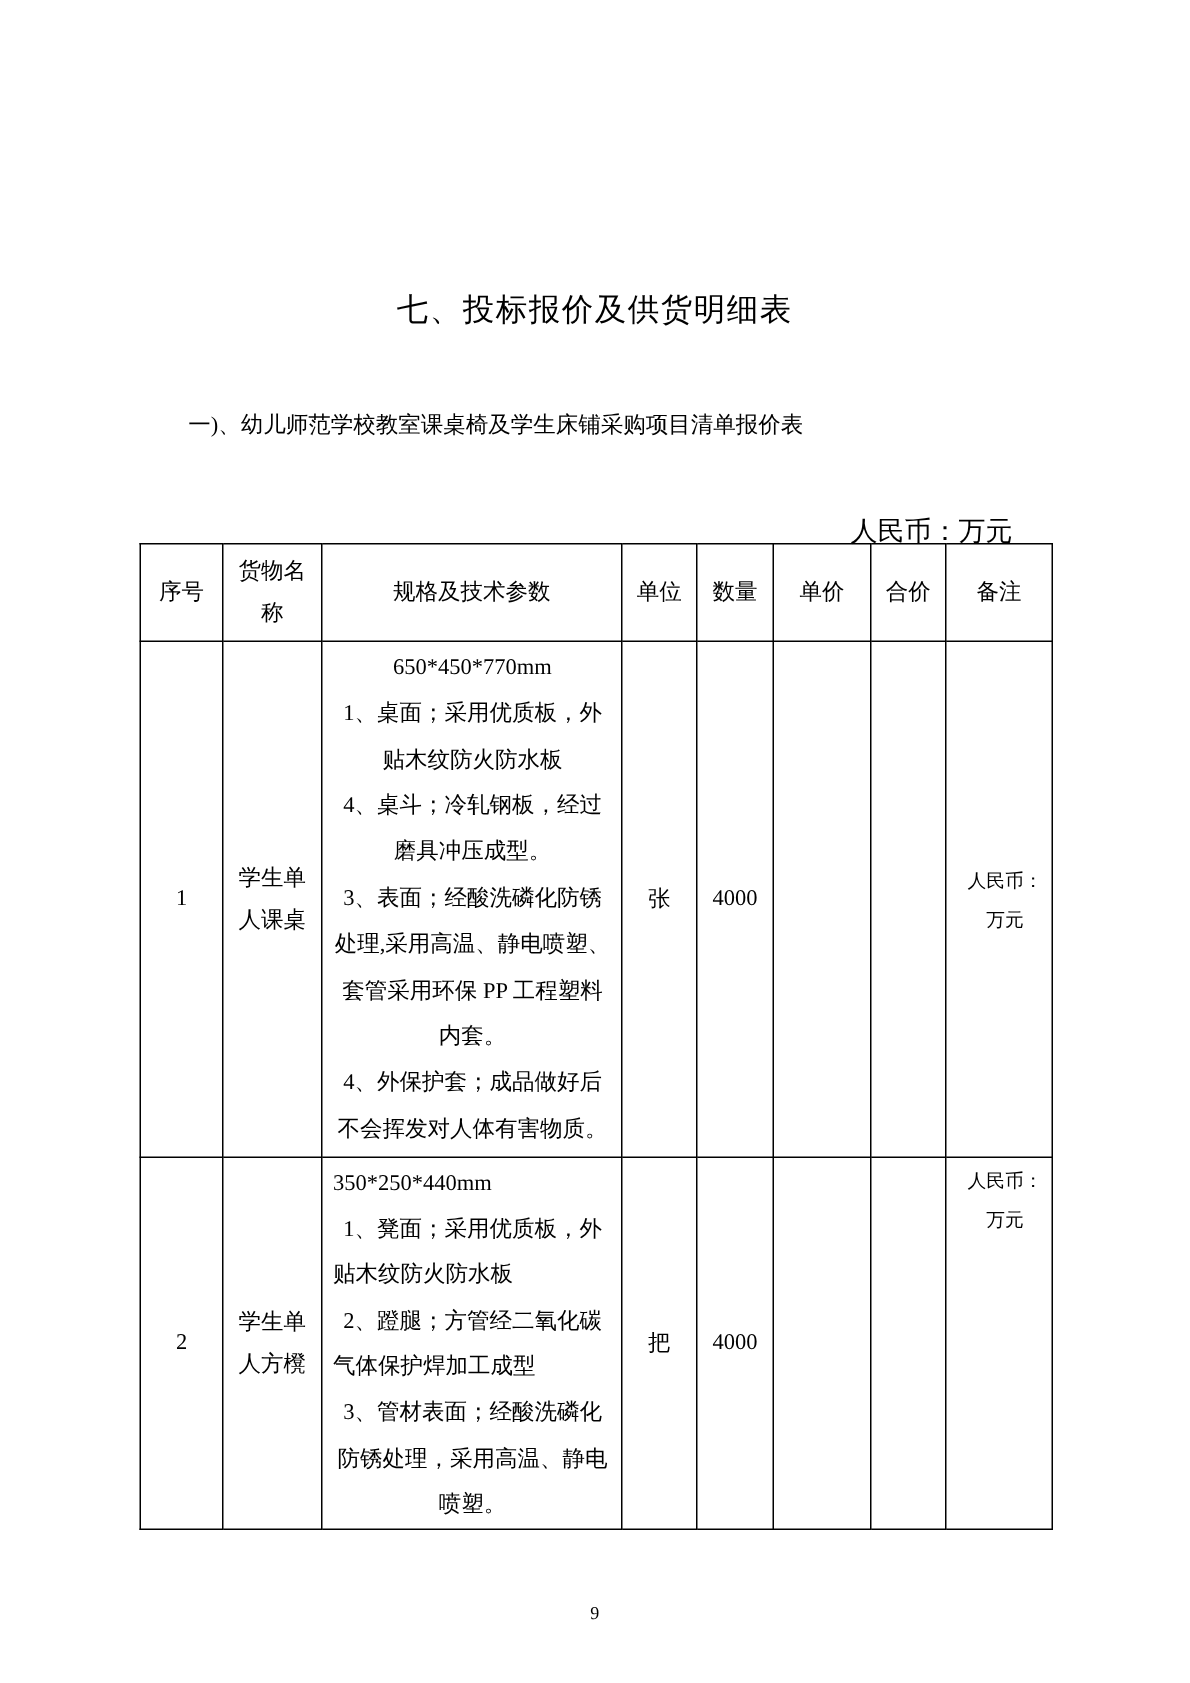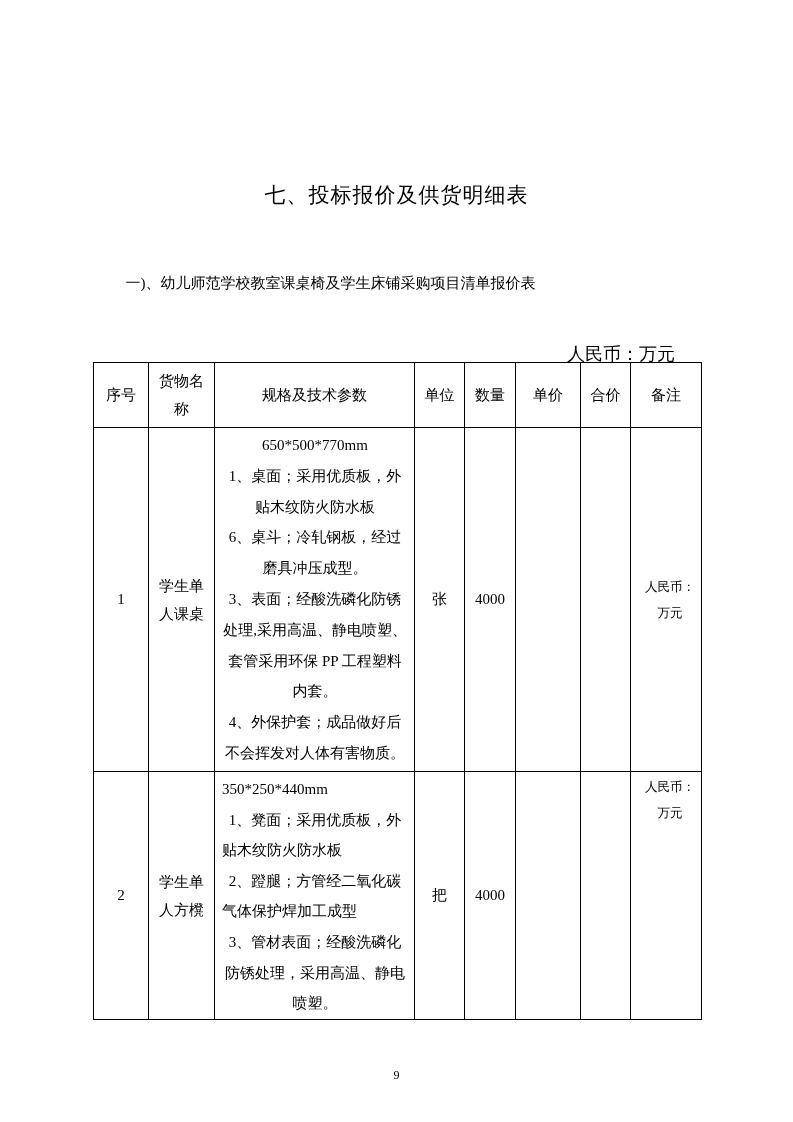--- a/index.html
+++ b/index.html
@@ -2,21 +2,21 @@
 <html><head>
 <meta charset="utf-8">
 <style>
   html, body { margin: 0; padding: 0; }
   body {
     width: 793px; height: 1122px; background: #ffffff; position: relative;
     font-family: "Liberation Serif", "DejaVu Serif", serif; color: #000;
     overflow: hidden;
   }
   .title {
-    position: absolute; left: 0; width: 793px; top: 181px; text-align: center;
+    position: absolute; left: 0; width: 793px; top: 192px; text-align: center;
     font-size: 21px; letter-spacing: 1px;
   }
   .subtitle {
     position: absolute; left: 0; width: 661px; top: 274px; text-align: center;
     font-size: 15px;
   }
   .currency {
     position: absolute; right: 118px; top: 342px; font-size: 18px;
   }
   table.quote {
@@ -76,24 +76,24 @@
     <th>备注</th>
   </tr>
 
   <tr class="row1">
     <td>1</td>
     <td class="name-cell">
       <div>学生单</div>
       <div>人课桌</div>
     </td>
     <td class="spec">
-      <div class="line">650*500*770mm</div>
+      <div class="line">650*450*770mm</div>
       <div class="line">1、桌面；采用优质板，外</div>
       <div class="line">贴木纹防火防水板</div>
-      <div class="line">6、桌斗；冷轧钢板，经过</div>
+      <div class="line">4、桌斗；冷轧钢板，经过</div>
       <div class="line">磨具冲压成型。</div>
       <div class="line">3、表面；经酸洗磷化防锈</div>
       <div class="line">处理,采用高温、静电喷塑、</div>
       <div class="line">套管采用环保 PP 工程塑料</div>
       <div class="line">内套。</div>
       <div class="line">4、外保护套；成品做好后</div>
       <div class="line">不会挥发对人体有害物质。</div>
     </td>
     <td>张</td>
     <td>4000</td>

